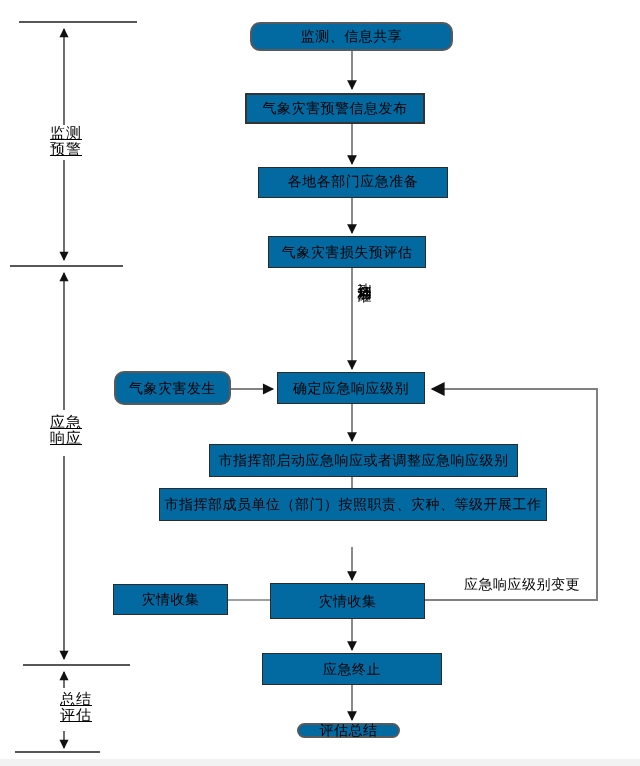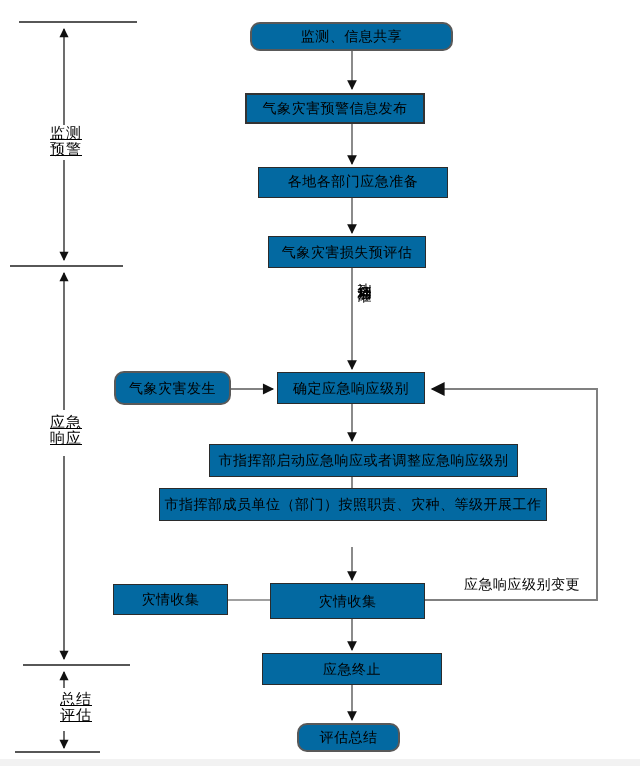--- a/index.html
+++ b/index.html
@@ -78,21 +78,21 @@
   <div class="node" style="left:197px;top:444px;width:309px;height:33px;margin-left:12px;">市指挥部启动应急响应或者调整应急响应级别</div>
 
   <div class="node" style="left:159px;top:488px;width:388px;height:33px;">市指挥部成员单位（部门）按照职责、灾种、等级开展工作</div>
 
   <div class="node" style="left:113px;top:584px;width:115px;height:31px;">灾情收集</div>
 
   <div class="node" style="left:270px;top:583px;width:155px;height:36px;">灾情收集</div>
 
   <div class="node" style="left:262px;top:653px;width:180px;height:32px;">应急终止</div>
 
-  <div class="node rounded" style="left:297px;top:723px;width:103px;height:29px;">评估总结</div>
+  <div class="node rounded" style="left:297px;top:723px;width:103px;height:15px;">评估总结</div>
 
   <div class="vlabel" style="left:356px;top:272px;height:92px;">达到启动标准</div>
 
   <div class="hlabel" style="left:453px;top:576px;">应急响应级别变更</div>
 
   <div class="phase" style="left:42px;top:125px;">
     <div>监测</div>
     <div>预警</div>
   </div>
 

